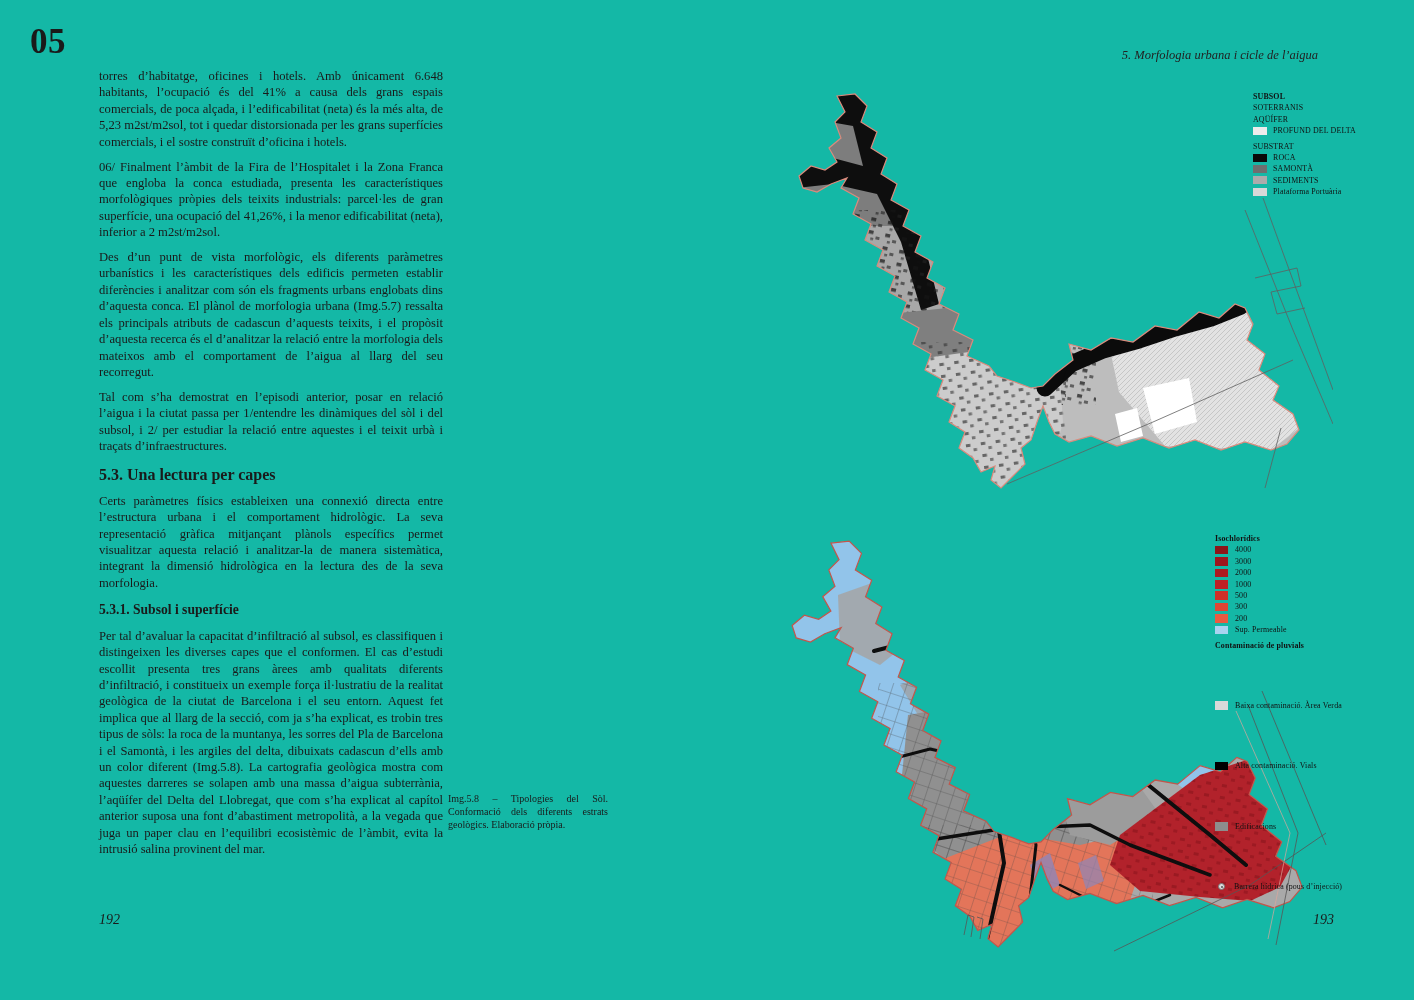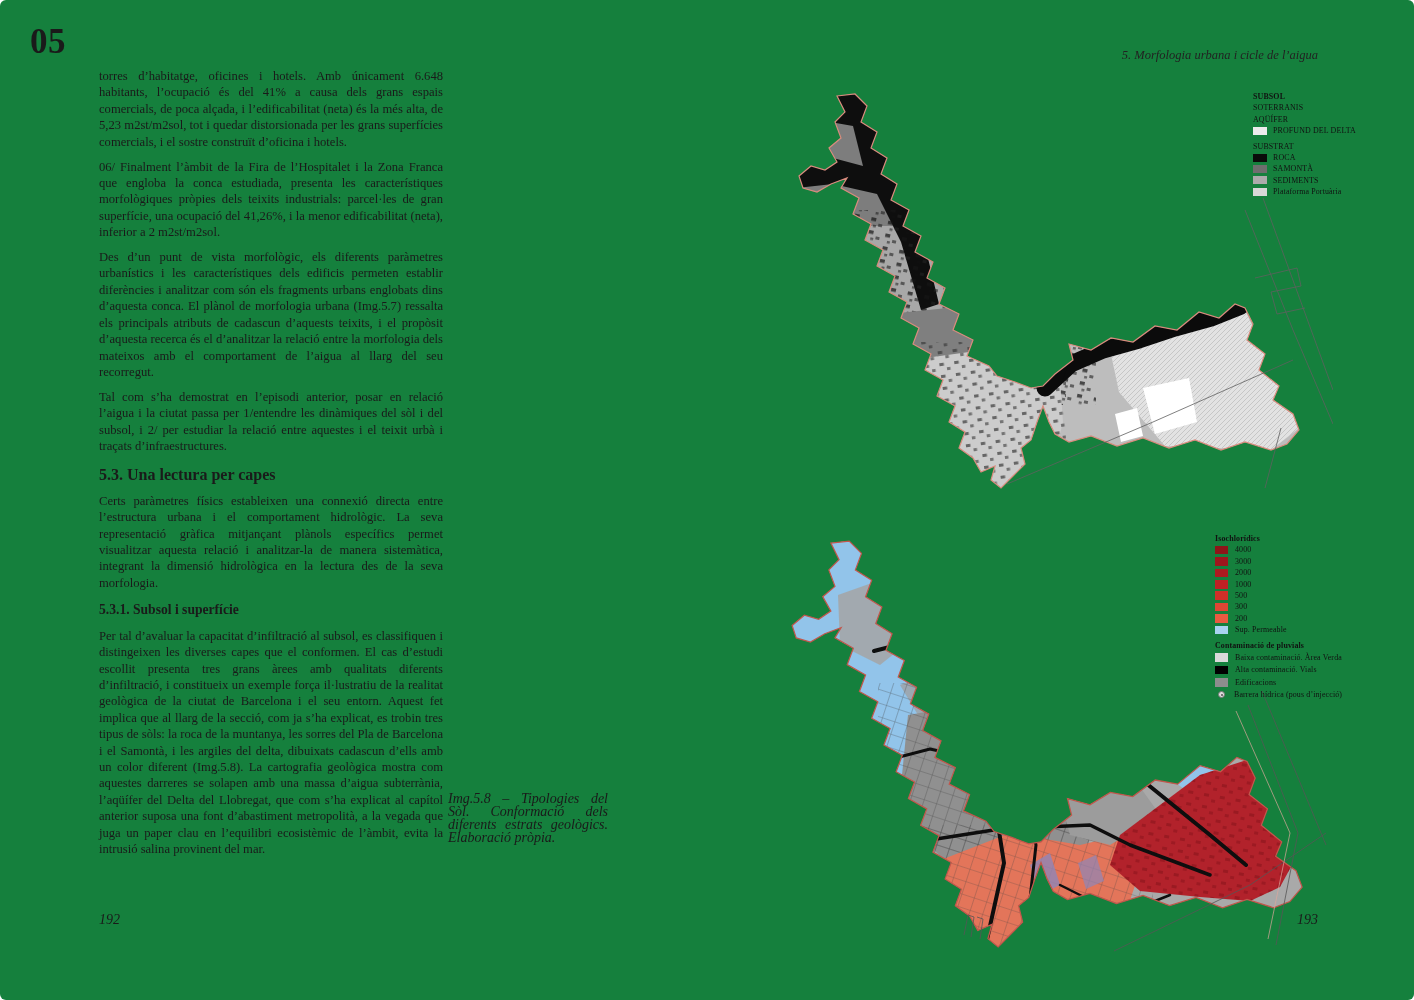--- a/index.html
+++ b/index.html
@@ -1,36 +1,36 @@
 <!DOCTYPE html>
 <html><head>
 <meta charset="utf-8">
 <style>
   html,body{margin:0;padding:0;background:#ffffff;}
-  #spread{position:relative;width:1414px;height:1000px;background:#15803d;overflow:hidden;
-          font-family:"Liberation Serif", serif;color:#1a1a1a;border-radius:6px;}
+  #spread{position:relative;width:1414px;height:1000px;background:#14b8a6;overflow:hidden;
+          font-family:"Liberation Serif", serif;color:#1a1a1a;}
   
   #chapter-num{position:absolute;left:30px;top:22px;font-size:35px;font-weight:bold;letter-spacing:.5px;}
   #text-col{position:absolute;left:99px;top:68px;width:344px;font-size:12.6px;line-height:16.4px;
             text-align:justify;text-justify:inter-word;}
   #text-col p{margin:0 0 8.5px 0;}
   .h-53{font-size:16px;font-weight:bold;margin:13px 0 9px 0;}
   .h-531{font-size:13.6px;font-weight:bold;margin:11px 0 9px 0;}
-  #captions{position:absolute;left:448px;top:793px;width:160px;font-size:14px;line-height:12.9px;
-            font-style:italic;text-align:justify;}
+  #captions{position:absolute;left:448px;top:793px;width:160px;font-size:10px;line-height:12.9px;
+            text-align:justify;}
   #captions .cap{margin:0 0 9px 0;}
   #running-header{position:absolute;right:96px;top:48px;font-size:12.5px;font-style:italic;color:#222;}
   .folio{position:absolute;font-size:14px;font-style:italic;}
   #folio-left{left:99px;top:912px;}
-  #folio-right{right:96px;top:912px;}
+  #folio-right{right:80px;top:912px;}
   
   .legend{position:absolute;font-size:7.9px;line-height:11.2px;color:#111;letter-spacing:.15px;}
   .legend .lg-title{font-weight:bold;}
   .legend .lg-row{display:flex;align-items:center;height:11.4px;}
-  .legend .lg-row.tall{height:12.6px;}
+  .legend .lg-row.tall{height:12.6px;margin-top:48px;}
   .sw{display:inline-block;width:14px;height:8px;margin-right:6px;flex:0 0 auto;}
   .sw2{display:inline-block;width:13px;height:8.6px;margin-right:7px;flex:0 0 auto;}
   .sw-ind{margin-left:0px;}
   .lg-gap{height:4px;}
   .well-sym{display:inline-block;width:5px;height:5px;border:1px solid #777;border-radius:50%;
             margin:0 9px 0 3px;position:relative;flex:0 0 auto;background:#ddd;}
   .well-sym::after{content:"";position:absolute;left:1.5px;top:1.5px;width:2px;height:2px;border-radius:50%;background:#555;}
   #legend-subsol{left:1228px;top:91px;margin-left:25px;}
   #legend-aigua{left:1215px;top:533px;}
   svg{position:absolute;}

